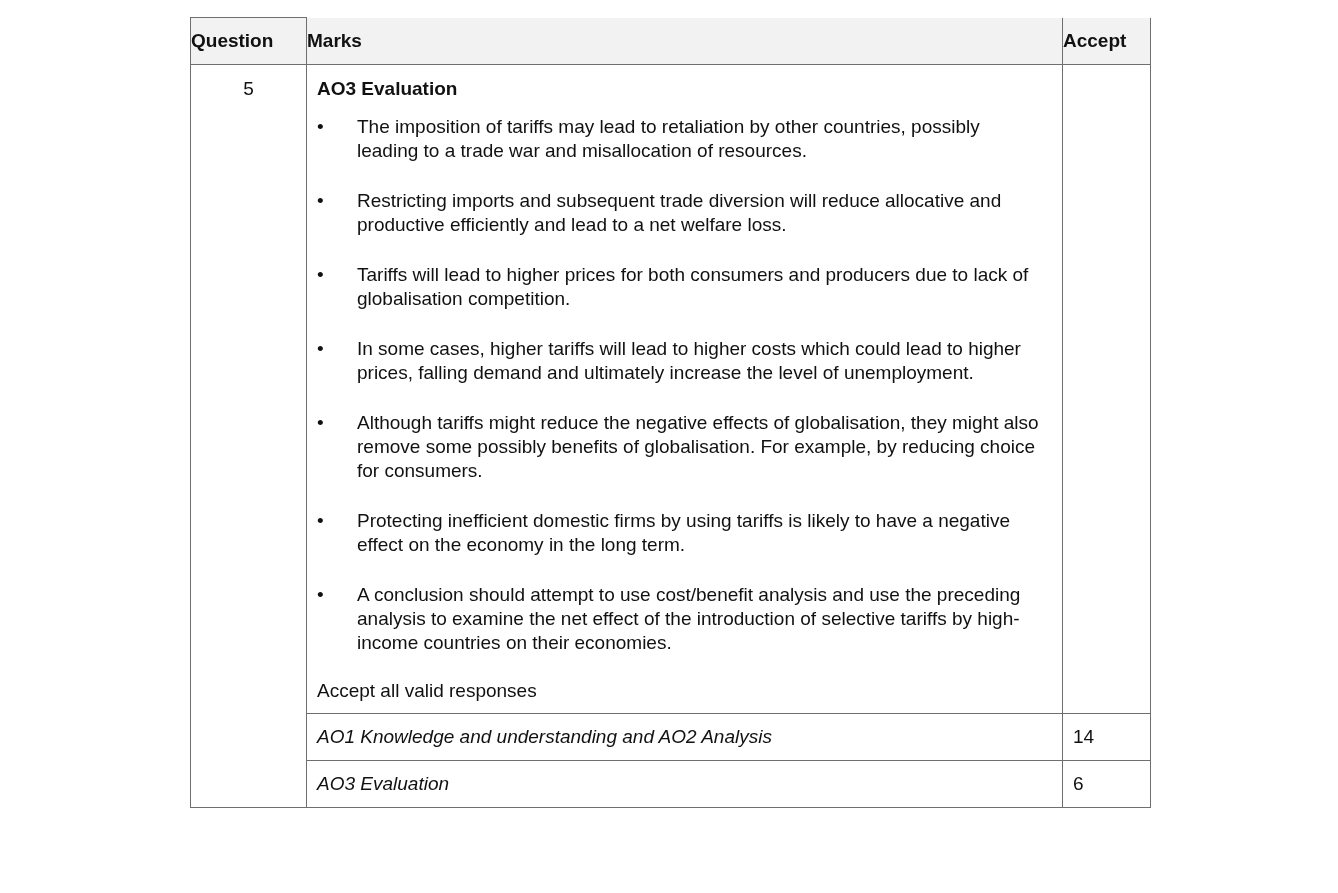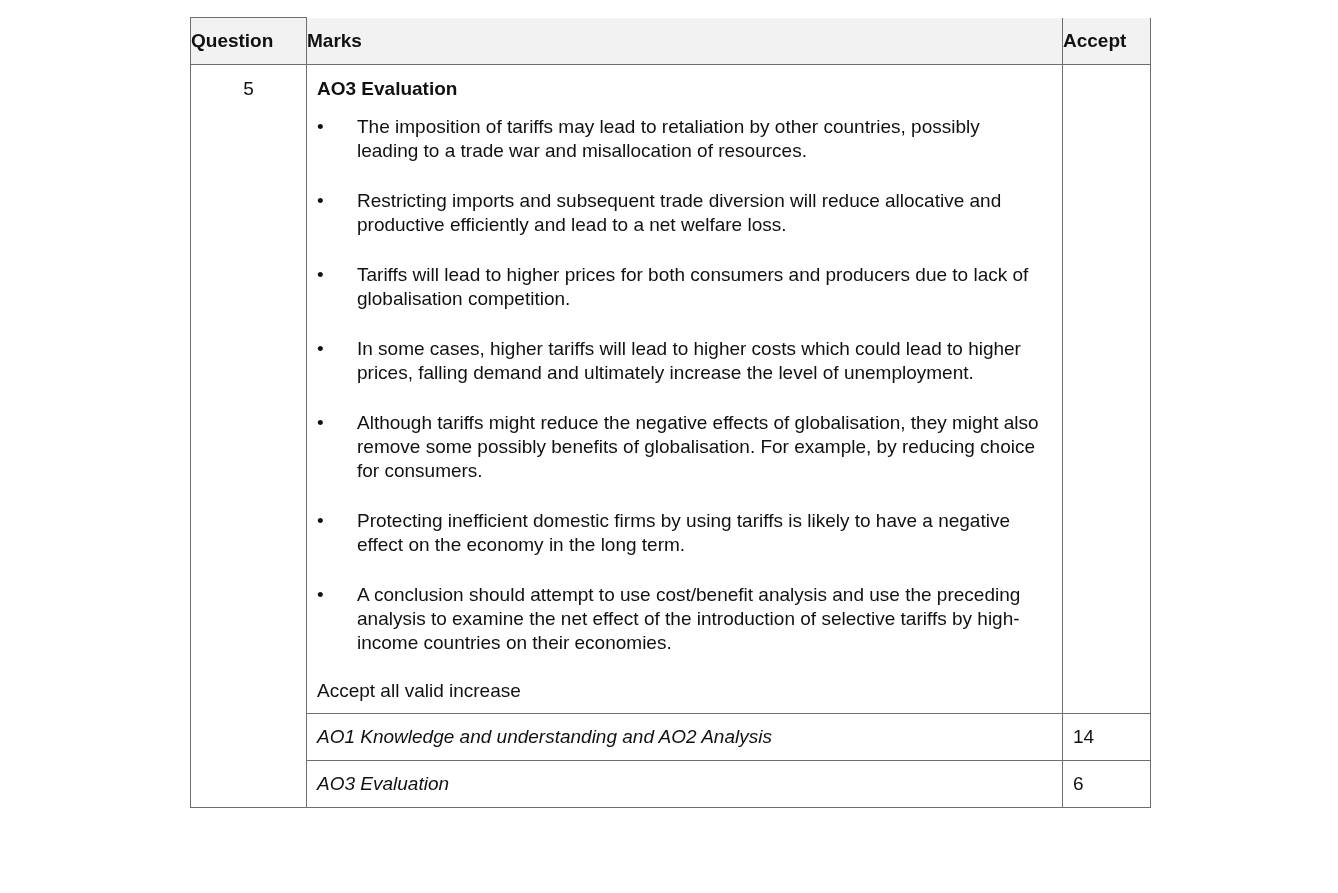--- a/index.html
+++ b/index.html
@@ -136,21 +136,21 @@
           </li>
           <li>
             <span class="bullet">•</span>
             <span>Protecting inefficient domestic firms by using tariffs is likely to have a negative effect on the economy in the long term.</span>
           </li>
           <li>
             <span class="bullet">•</span>
             <span>A conclusion should attempt to use cost/benefit analysis and use the preceding analysis to examine the net effect of the introduction of selective tariffs by high-income countries on their economies.</span>
           </li>
         </ul>
-        <div class="accept-text">Accept all valid increase</div>
+        <div class="accept-text">Accept all valid responses</div>
       </td>
       <td class="marks-cell"></td>
     </tr>
     <tr>
       <td class="sub-cell">AO1 Knowledge and understanding and AO2 Analysis</td>
       <td class="sub-marks">14</td>
     </tr>
     <tr>
       <td class="sub-cell">AO3 Evaluation</td>
       <td class="sub-marks">6</td>

